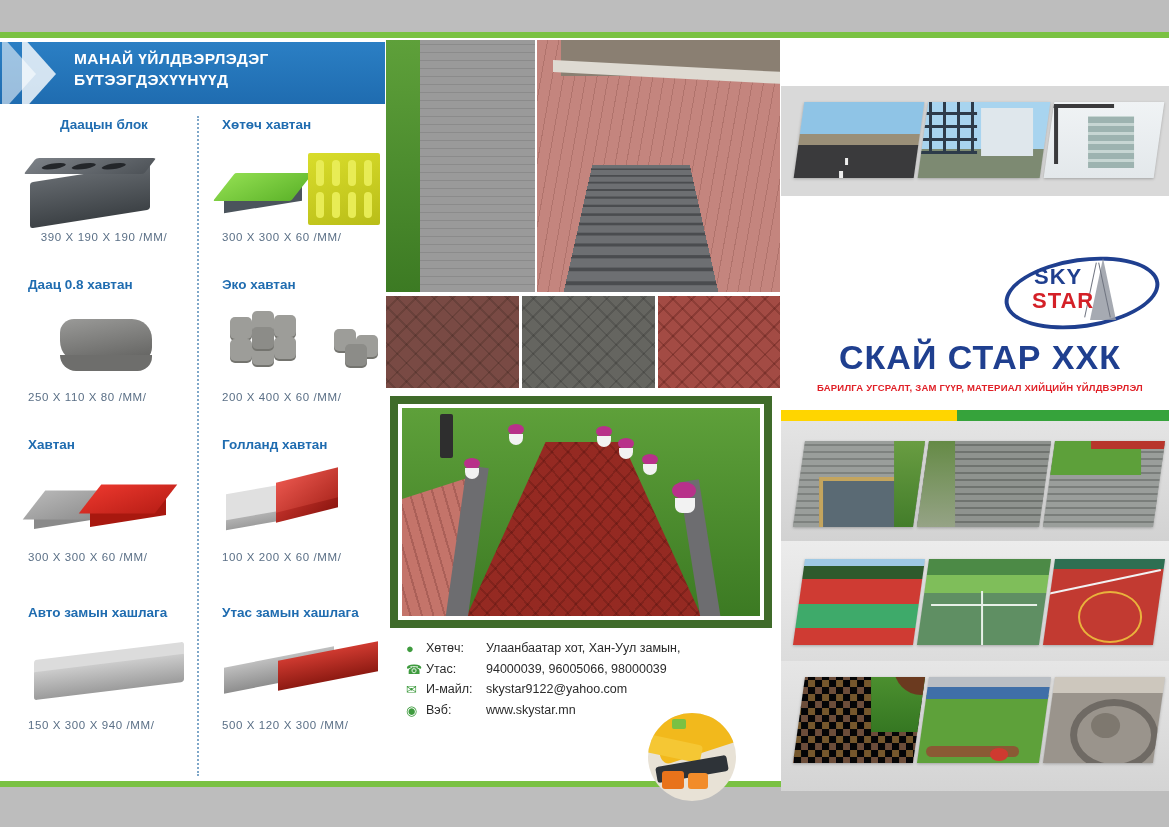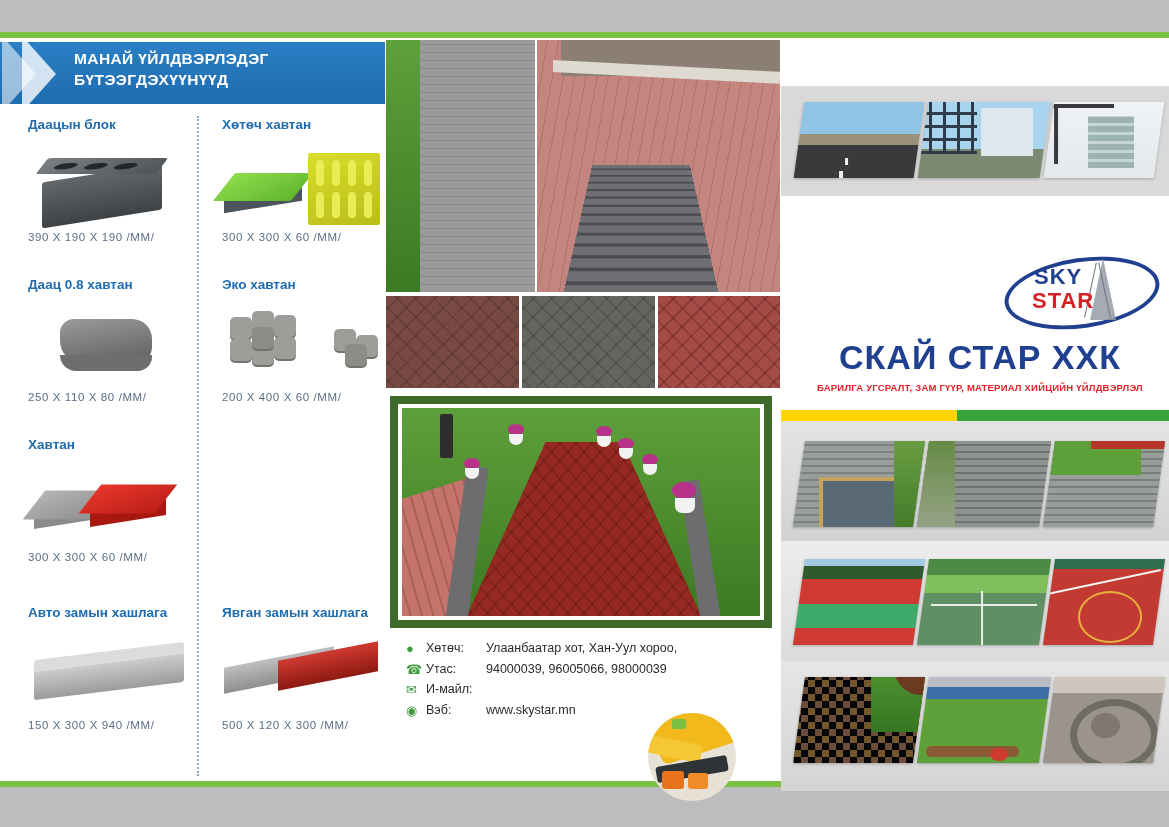--- a/index.html
+++ b/index.html
@@ -166,21 +166,21 @@
       <div class="chev c1"></div>
       <div class="chev c2"></div>
       <h1>
         <span>МАНАЙ ҮЙЛДВЭРЛЭДЭГ</span><br>
         <span>БҮТЭЭГДЭХҮҮНҮҮД</span>
       </h1>
     </div>
 
     <div class="dotted"></div>
 
-    <div class="prod" style="left:28px;top:80px;">
+    <div class="prod" style="left:16px;top:80px;text-align:center;">
       <p class="ttl">Даацын блок</p>
       <div class="art">
         <div class="shape blk-body" style="left:14px;top:34px;"></div>
         <div class="shape blk-top" style="left:14px;top:14px;">
           <div class="hole" style="left:14px;top:7px;"></div>
           <div class="hole" style="left:44px;top:7px;"></div>
           <div class="hole" style="left:74px;top:7px;"></div>
         </div>
       </div>
       <p class="dim">390 X 190 X 190  /MM/</p>
@@ -235,32 +235,42 @@
       <p class="ttl">Хавтан</p>
       <div class="art">
         <div class="shape slab-greyside" style="left:6px;top:48px;"></div>
         <div class="shape slab-grey" style="left:6px;top:26px;"></div>
         <div class="shape slab-redside" style="left:62px;top:44px;"></div>
         <div class="shape slab-red" style="left:62px;top:20px;"></div>
       </div>
       <p class="dim">300 X 300 X 60  /MM/</p>
     </div>
 
+    <div class="prod" style="left:222px;top:400px;">
+      <p class="ttl">Голланд хавтан</p>
+      <div class="art">
+        <div class="shape brick-grey" style="left:4px;top:40px;"></div>
+        <div class="shape brick-grey" style="left:4px;top:30px;background:#e0e0e0;"></div>
+        <div class="shape brick-red" style="left:54px;top:26px;"></div>
+        <div class="shape brick-red" style="left:54px;top:16px;background:linear-gradient(150deg,#e8554c,#b02a21);"></div>
+      </div>
+      <p class="dim">100 X 200 X 60  /MM/</p>
+    </div>
 
     <div class="prod" style="left:28px;top:568px;width:180px;">
       <p class="ttl">Авто замын хашлага</p>
       <div class="art">
         <div class="shape curb" style="left:6px;top:34px;"></div>
         <div class="shape curb-top" style="left:6px;top:24px;"></div>
       </div>
       <p class="dim">150 X 300 X 940  /MM/</p>
     </div>
 
     <div class="prod" style="left:222px;top:568px;width:180px;">
-      <p class="ttl">Явган замын хашлага</p>
+      <p class="ttl">Утас замын хашлага</p>
       <div class="art">
         <div class="shape kerb-g" style="left:2px;top:30px;"></div>
         <div class="shape kerb-r" style="left:56px;top:24px;"></div>
       </div>
       <p class="dim">500 X 120 X 300  /MM/</p>
     </div>
   </div>
 
   <div class="midcol">
 
@@ -316,30 +326,31 @@
         <div class="flower" style="left:270px;top:74px;width:24px;height:17px;"></div>
         <div class="pot" style="left:273px;top:90px;width:20px;height:15px;"></div>
       </div>
     </div>
   </div>
 
   <div class="contact">
     <div class="crow">
       <span class="cicon">●</span>
       <span class="clabel">Хөтөч:</span>
-      <span class="cval">Улаанбаатар хот, Хан-Уул хороо,</span>
+      <span class="cval">Улаанбаатар хот, Хан-Уул замын,</span>
     </div>
     <div class="crow">
       <span class="cicon">☎</span>
       <span class="clabel">Утас:</span>
       <span class="cval">94000039, 96005066, 98000039</span>
     </div>
     <div class="crow">
       <span class="cicon">✉</span>
       <span class="clabel">И-майл:</span>
+      <span class="cval">skystar9122@yahoo.com</span>
     </div>
     <div class="crow">
       <span class="cicon">◉</span>
       <span class="clabel">Вэб:</span>
       <span class="cval">www.skystar.mn</span>
     </div>
   </div>
 
   <div class="toolcircle">
     <div class="tc-yellow"></div>

